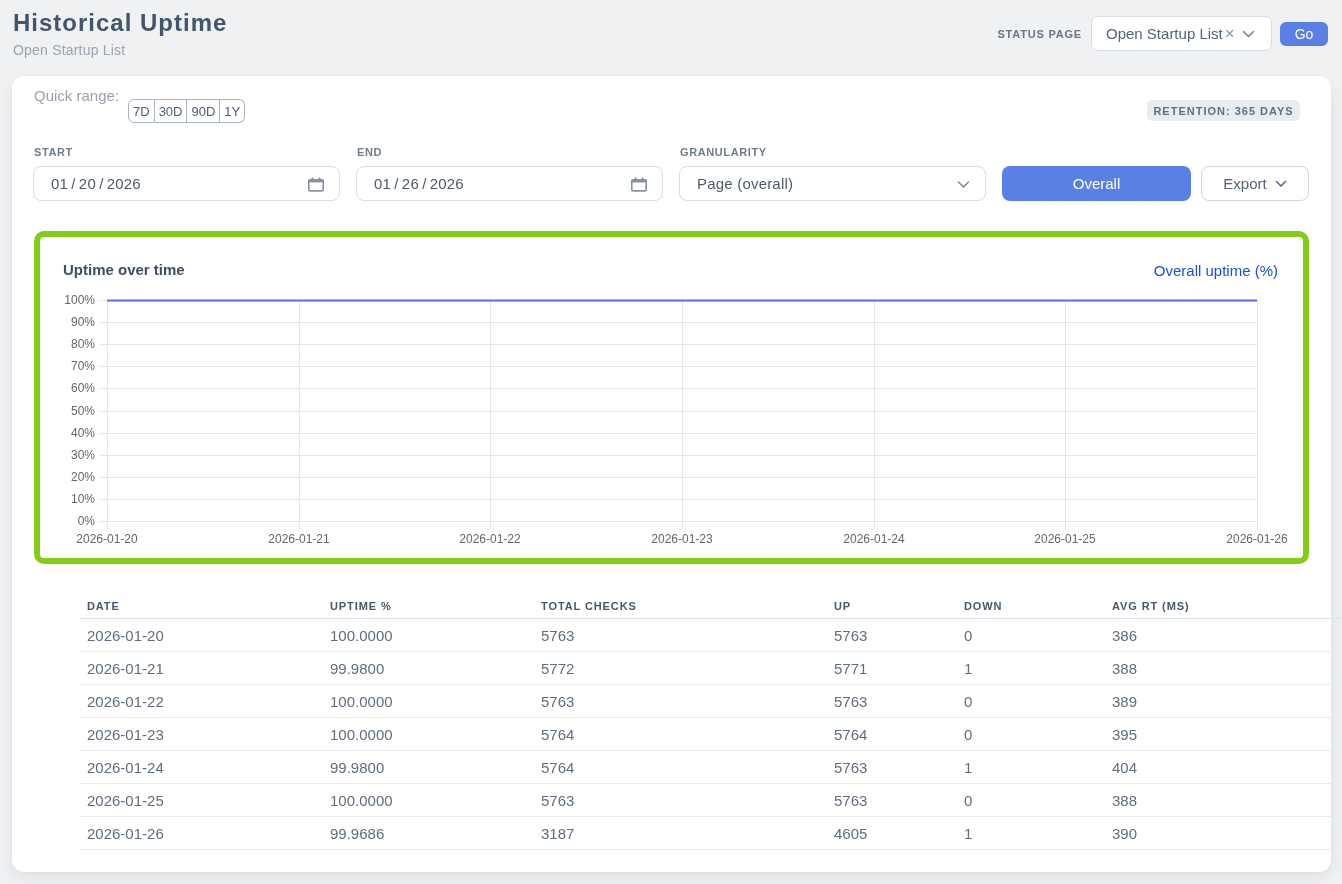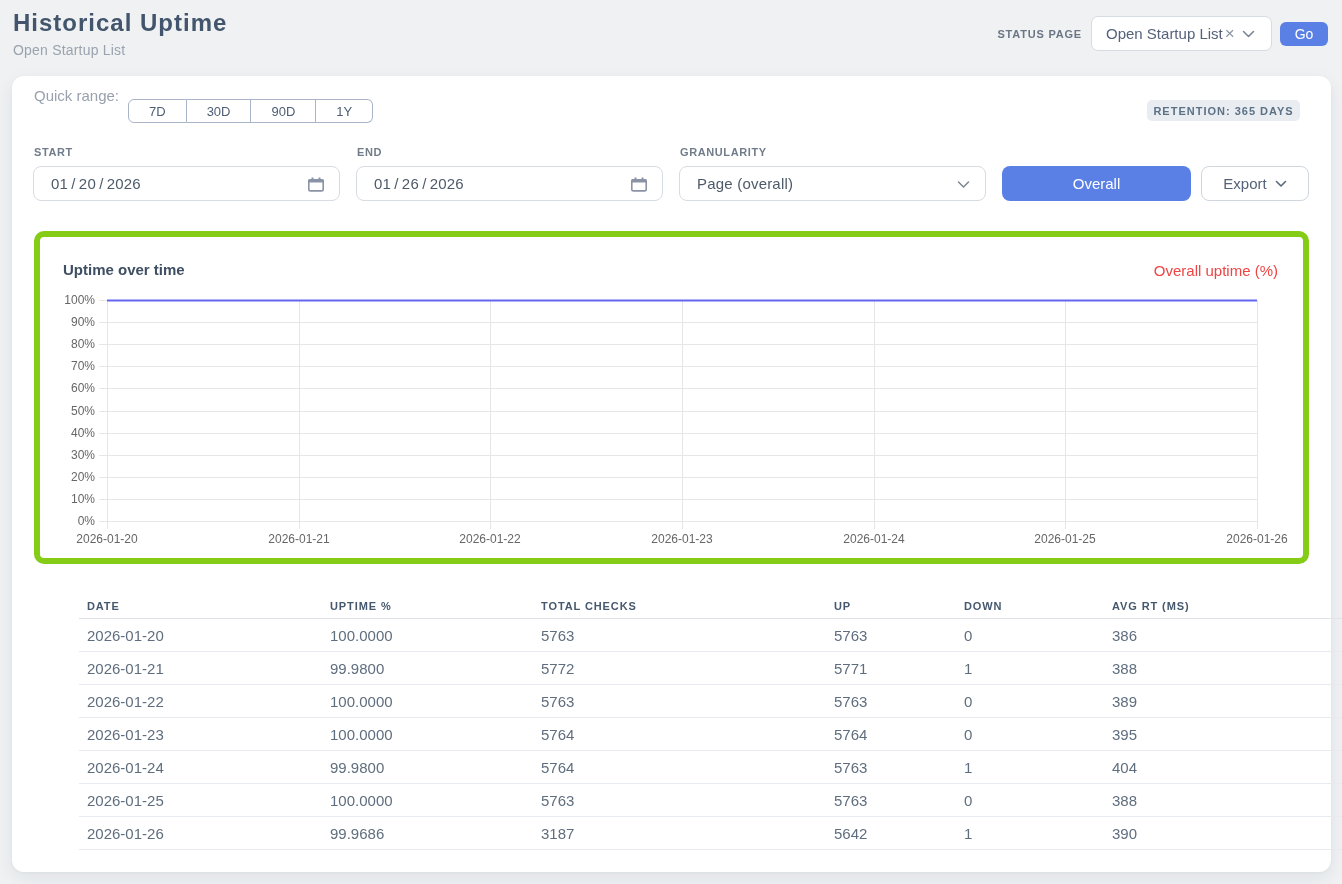--- a/index.html
+++ b/index.html
@@ -34,21 +34,21 @@
   
   .card {
     left: 12px; top: 76px; width: 1319px; height: 796px;
     background: #fff; border-radius: 12px;
     box-shadow: 0 6px 18px rgba(30,41,59,0.07), 0 1px 3px rgba(30,41,59,0.04);
   }
   
   .qr-label { left: 22px; top: 11px; font-size: 15px; color: #98a1ad; }
   .qr-group { left: 116px; top: 23px; display: flex; }
   .qr-btn {
-    height: 24px; padding: 0 20px; background: #fff;
+    height: 24px; padding: 0 4px; background: #fff;
     border: 1px solid #a9b4c9; border-left-width: 0;
     font-size: 13px; color: #4e5e74; display: flex; align-items: center;
   }
   .qr-btn:first-child { border-left-width: 1px; border-radius: 6px 0 0 6px; }
   .qr-btn:last-child { border-radius: 0 6px 6px 0; }
   .retention {
     left: 1135px; top: 24px; width: 153px; height: 21px;
     background: #e9ecf0; border-radius: 5px;
     font-size: 11px; font-weight: 700; letter-spacing: 1px; color: #5b7186;
     display: flex; align-items: center; justify-content: center;
@@ -82,21 +82,21 @@
     color: #54637a; font-size: 15px;
     display: flex; align-items: center; justify-content: center; gap: 8px;
   }
 
   
   .chart-card {
     left: 22px; top: 155px; width: 1275px; height: 333px;
     background: #fff; border: 6px solid #84cc16; border-radius: 10px;
   }
   .chart-title { left: 23px; top: 24px; font-size: 15px; font-weight: 700; color: #3f4f63; }
-  .chart-legend { right: 25px; top: 25px; font-size: 15px; color: #ef4444; }
+  .chart-legend { right: 25px; top: 25px; font-size: 15px; color: #1d4ed8; }
 
   
   .table-wrap { left: 23px; top: 515.5px; width: 1274px; margin-left: 44px; }
   table { border-collapse: collapse; width: 100%; table-layout: fixed; }
   th { font-size: 11px; font-weight: 700; color: #46586d; letter-spacing: 0.9px; text-align: left; height: 27px; padding: 3px 8px 0 8px; vertical-align: middle; border-bottom: 1px solid #dfe3e8; }
   td { font-size: 15px; color: #5f6e7e; text-align: left; height: 33.05px; padding: 0 8px; vertical-align: middle; border-bottom: 1px solid #e7eaee; }
 </style>
 </head>
 <body>
   <div class="abs h1">Historical Uptime</div>
@@ -267,20 +267,20 @@
             <td>100.0000</td>
             <td>5763</td>
             <td>5763</td>
             <td>0</td>
             <td>388</td>
           </tr>
           <tr>
             <td>2026-01-26</td>
             <td>99.9686</td>
             <td>3187</td>
-            <td>5642</td>
+            <td>4605</td>
             <td>1</td>
             <td>390</td>
           </tr>
         </tbody>
       </table>
     </div>
   </div>
 
 </body></html>

